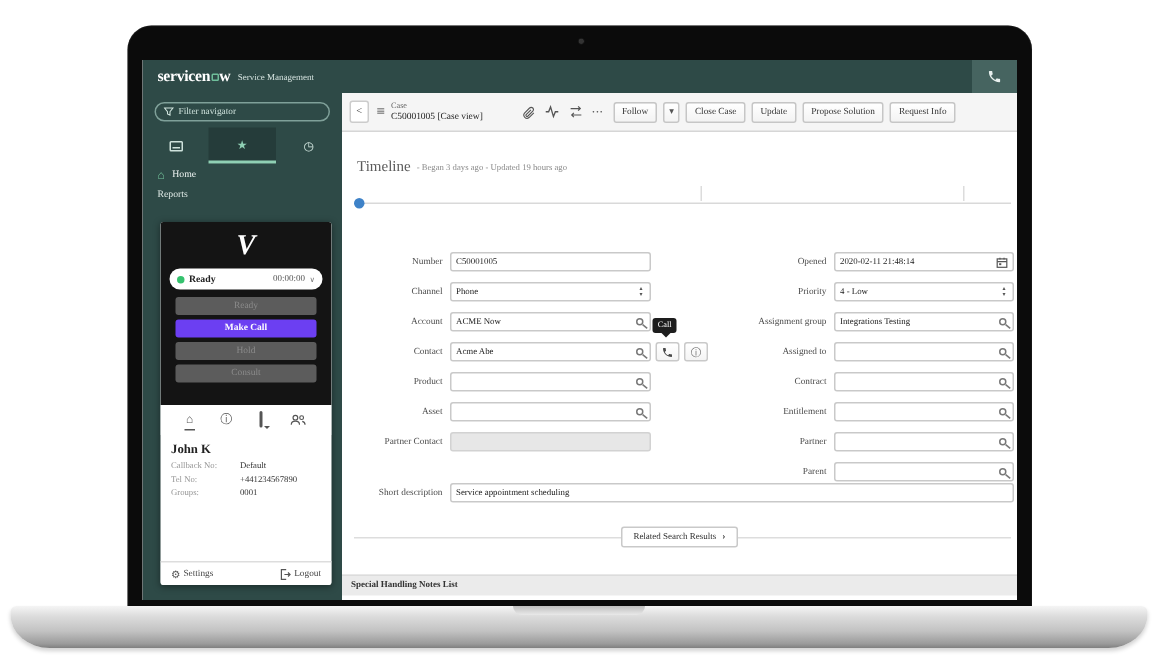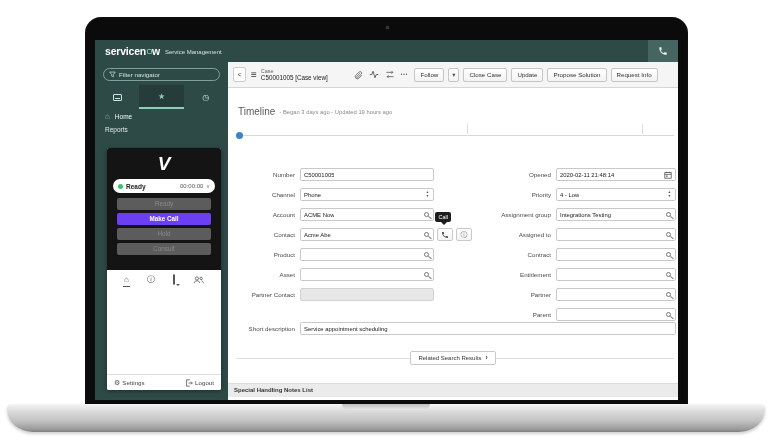--- a/index.html
+++ b/index.html
@@ -4,21 +4,21 @@
 <style>
   * { margin:0; padding:0; box-sizing:border-box; }
   html,body { width:772px; height:448px; background:#fff; font-family:"Liberation Sans",sans-serif; overflow:hidden; }
   .stage { position:relative; width:772px; height:448px; }
 
   
   .shell { position:absolute; left:85px; top:17px; width:603px; height:396px;
            background:#0b0b0b; border-radius:16px 16px 2px 2px; box-shadow:0 0 1px #444 inset; }
   .webcam { position:absolute; left:50%; top:9px; width:3px; height:3px; margin-left:-1px;
             border-radius:50%; background:#333; box-shadow:0 0 1px #666; }
-  .screen { position:absolute; left:10px; top:23px; width:583px; height:360px; background:#fff; overflow:hidden; }
+  .screen { position:absolute; left:10px; top:23px; width:583px; height:360px; background:#fff; overflow:hidden;font-family:Liberation Serif, serif; }
   .base { position:absolute; left:7px; top:404px; width:758px; height:28px;
           background:linear-gradient(#f5f5f5,#dcdcdc 25%,#c2c2c2 60%,#9a9a9a 90%,#7f7f7f);
           border-radius:4px 4px 26px 26px / 4px 4px 22px 22px; box-shadow:0 2px 3px rgba(0,0,0,.18); }
   .base-notch { position:absolute; left:50%; top:0; width:88px; height:6px; margin-left:-44px;
           background:linear-gradient(#bfbfbf,#e9e9e9); border-radius:0 0 9px 9px; }
 
   
   .topbar { position:absolute; left:0; top:0; right:0; height:22px; background:#2e4a47;
             display:flex; align-items:center; padding-left:10px; }
   .brand { color:#fff; font-size:10.5px; font-weight:bold; letter-spacing:-.2px; display:flex; align-items:center; }
@@ -412,20 +412,35 @@
           <span class="w-ic"><span class="bubble"></span></span>
           <span class="w-ic">
             <svg width="11" height="8" viewBox="0 0 14 10">
                 <circle cx="5" cy="3" r="2" fill="none" stroke="#555" stroke-width="1"></circle>
                 <path d="M1.5 9c0-2 1.5-3 3.5-3s3.5 1 3.5 3" fill="none" stroke="#555" stroke-width="1"></path>
                 <circle cx="10.3" cy="3" r="1.6" fill="none" stroke="#555" stroke-width="1"></circle>
                 <path d="M10.8 6.2c1.5.3 2.4 1.3 2.4 2.8" fill="none" stroke="#555" stroke-width="1"></path>
               </svg>
           </span>
         </div>
+        <div class="w-contact">
+          <div class="w-name">John K</div>
+          <div class="w-row">
+              <span class="wl">Callback No:</span>
+              <span class="wv">Default</span>
+            </div>
+          <div class="w-row">
+              <span class="wl">Tel No:</span>
+              <span class="wv">+441234567890</span>
+            </div>
+          <div class="w-row">
+              <span class="wl">Groups:</span>
+              <span class="wv">0001</span>
+            </div>
+        </div>
         <div class="w-foot">
           <span class="fbtnn">
             <span class="gear">⚙</span>
             <span>Settings</span>
           </span>
           <span class="fbtnn">
             <span>
               <svg width="8" height="8" viewBox="0 0 10 10">
                   <path d="M6 1H2v8h4" fill="none" stroke="#555" stroke-width="1"></path>
                   <path d="M4.5 5H9M7.5 3.3L9.2 5 7.5 6.7" fill="none" stroke="#555" stroke-width="1"></path>

